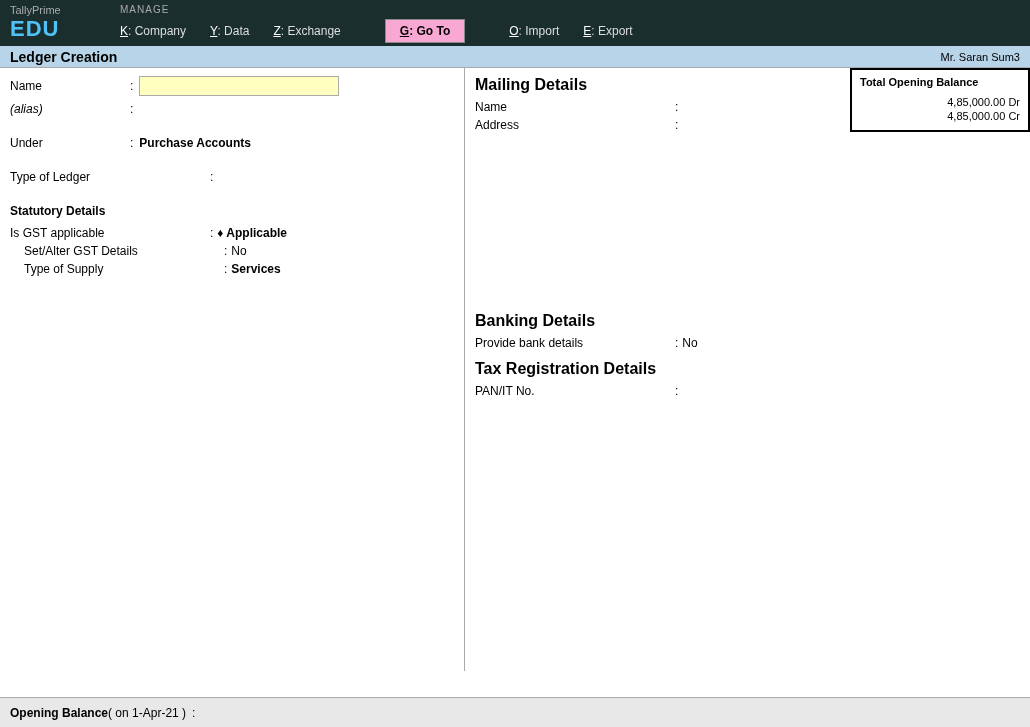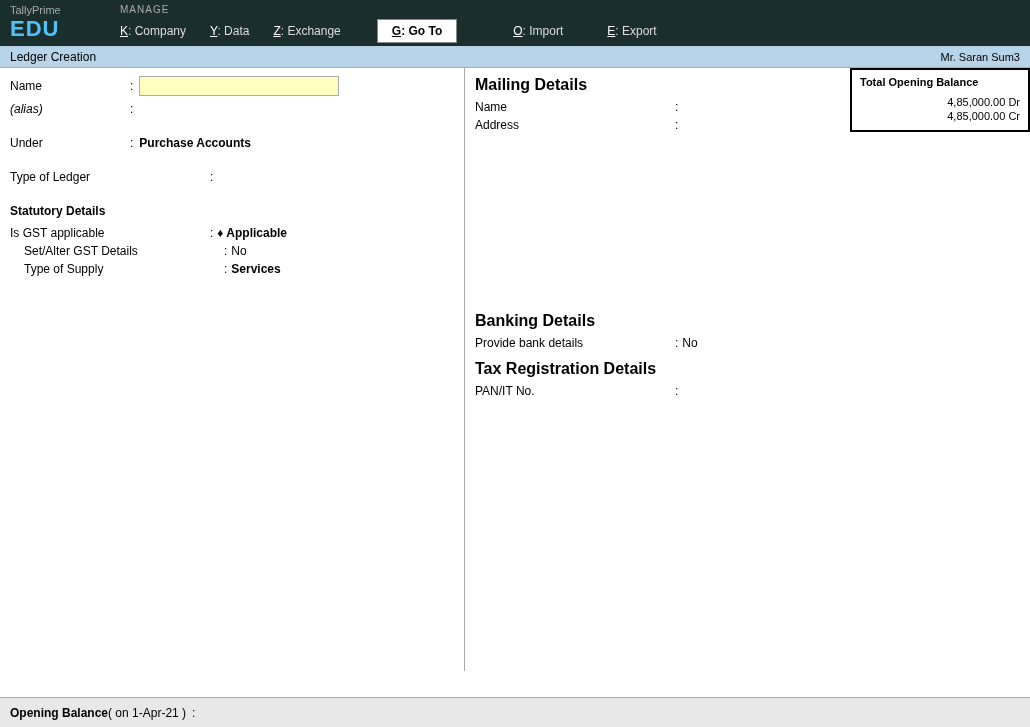--- a/index.html
+++ b/index.html
@@ -22,44 +22,44 @@
       min-width: 80px;
     }
     #logo-tally { font-size: 11px; color: #aaa; }
     #logo-edu { font-size: 22px; font-weight: bold; color: #4fc3f7; letter-spacing: 1px; }
     #manage-section { display: flex; flex-direction: column; flex: 1; }
     #manage-label { font-size: 10px; color: #aaa; text-transform: uppercase; letter-spacing: 1px; margin-bottom: 4px; }
     #nav-items { display: flex; gap: 24px; align-items: center; }
     .nav-item { color: #ddd; font-size: 12px; cursor: pointer; }
     .nav-item span.key { color: #fff; text-decoration: underline; }
     #goto-btn {
-      background: #ffffff;
+      background: #f9a8d4;
       color: #000;
       border: 1px solid #888;
       padding: 4px 14px;
       font-size: 12px;
       font-weight: bold;
       cursor: pointer;
-      margin: 0 12px;
+      margin: 0 20px;
     }
     #goto-btn span.key { text-decoration: underline; }
-    #import-btn, #export-btn { color: #ddd; font-size: 12px; cursor: pointer; margin-left: 20px; }
+    #import-btn, #export-btn { color: #ddd; font-size: 12px; cursor: pointer; }
     #import-btn span.key, #export-btn span.key { text-decoration: underline; }
 
     
     #subheader {
       background: #b8d4e8;
       display: flex;
       justify-content: space-between;
       align-items: center;
       padding: 3px 10px;
       height: 22px;
       border-bottom: 1px solid #aaa;
     }
-    #ledger-creation-label { font-size: 12px; font-weight: normal; color: #000; text-align: center; }
+    #ledger-creation-label { font-size: 14px; font-weight: bold; color: #000; text-align: center; }
     #user-info { font-size: 11px; color: #000; }
 
     
     #main-content {
       display: flex;
       height: calc(727px - 72px - 22px - 30px);
       position: relative;
     }
 
     

